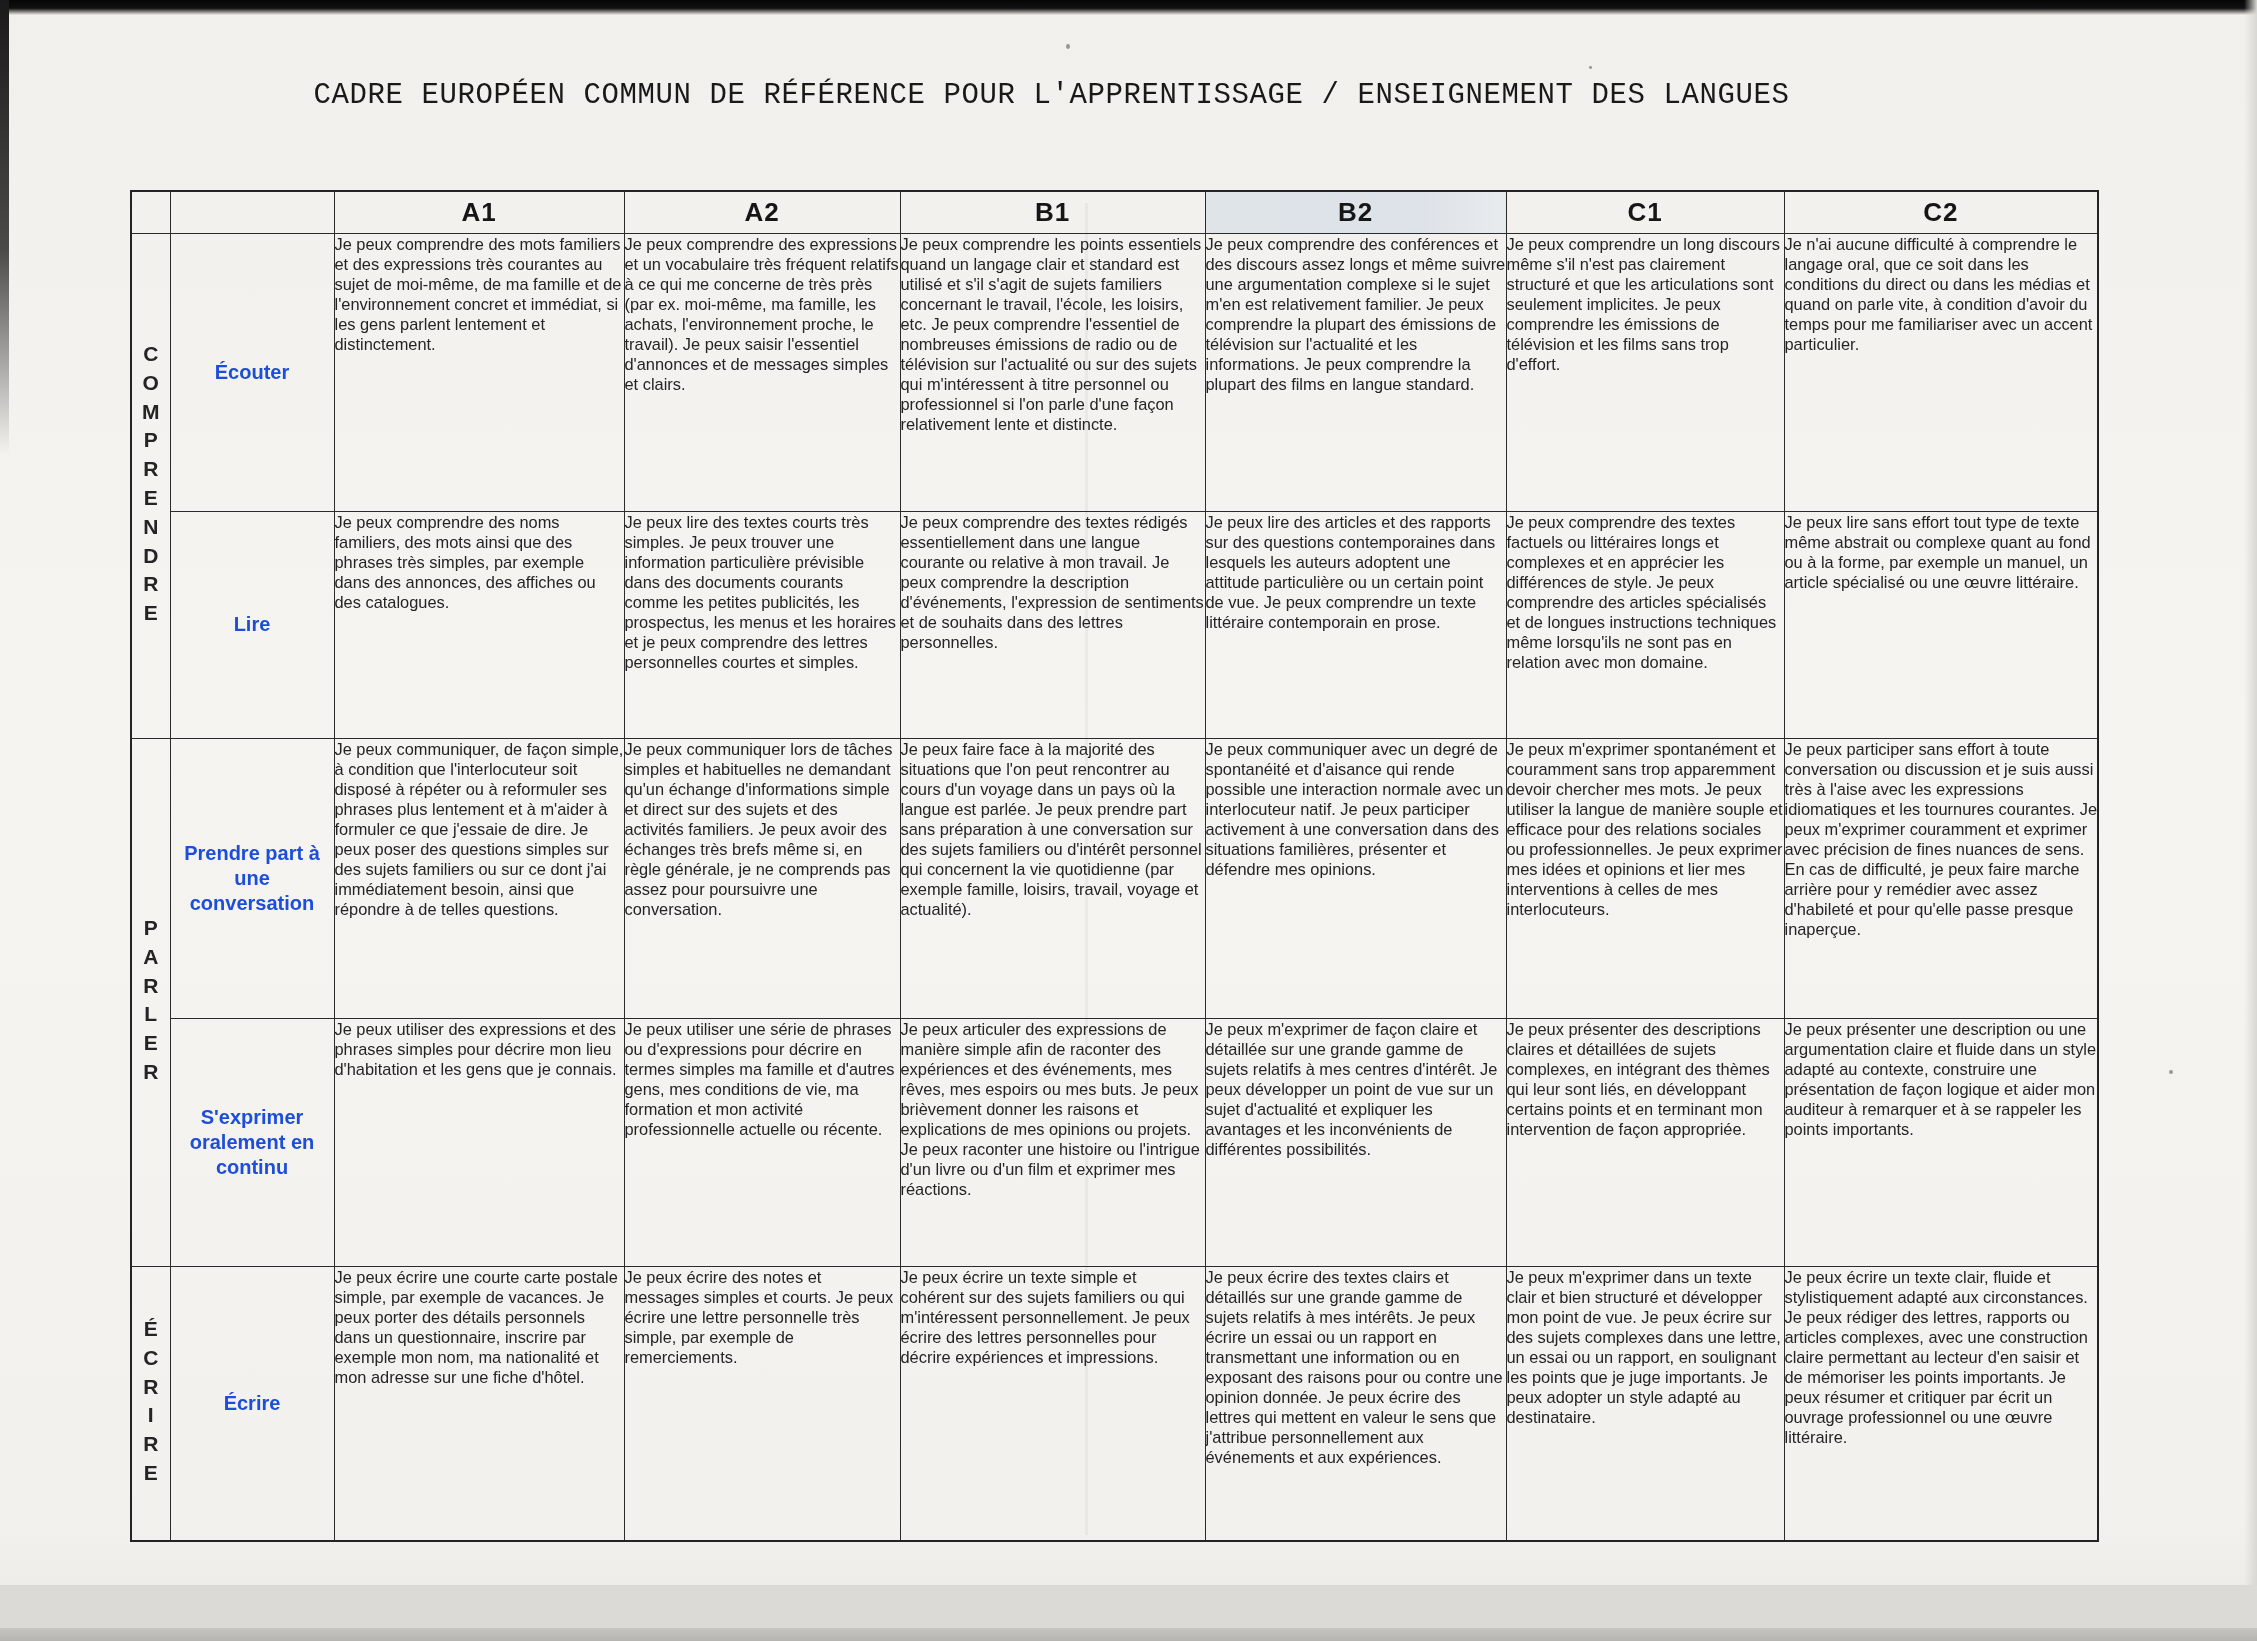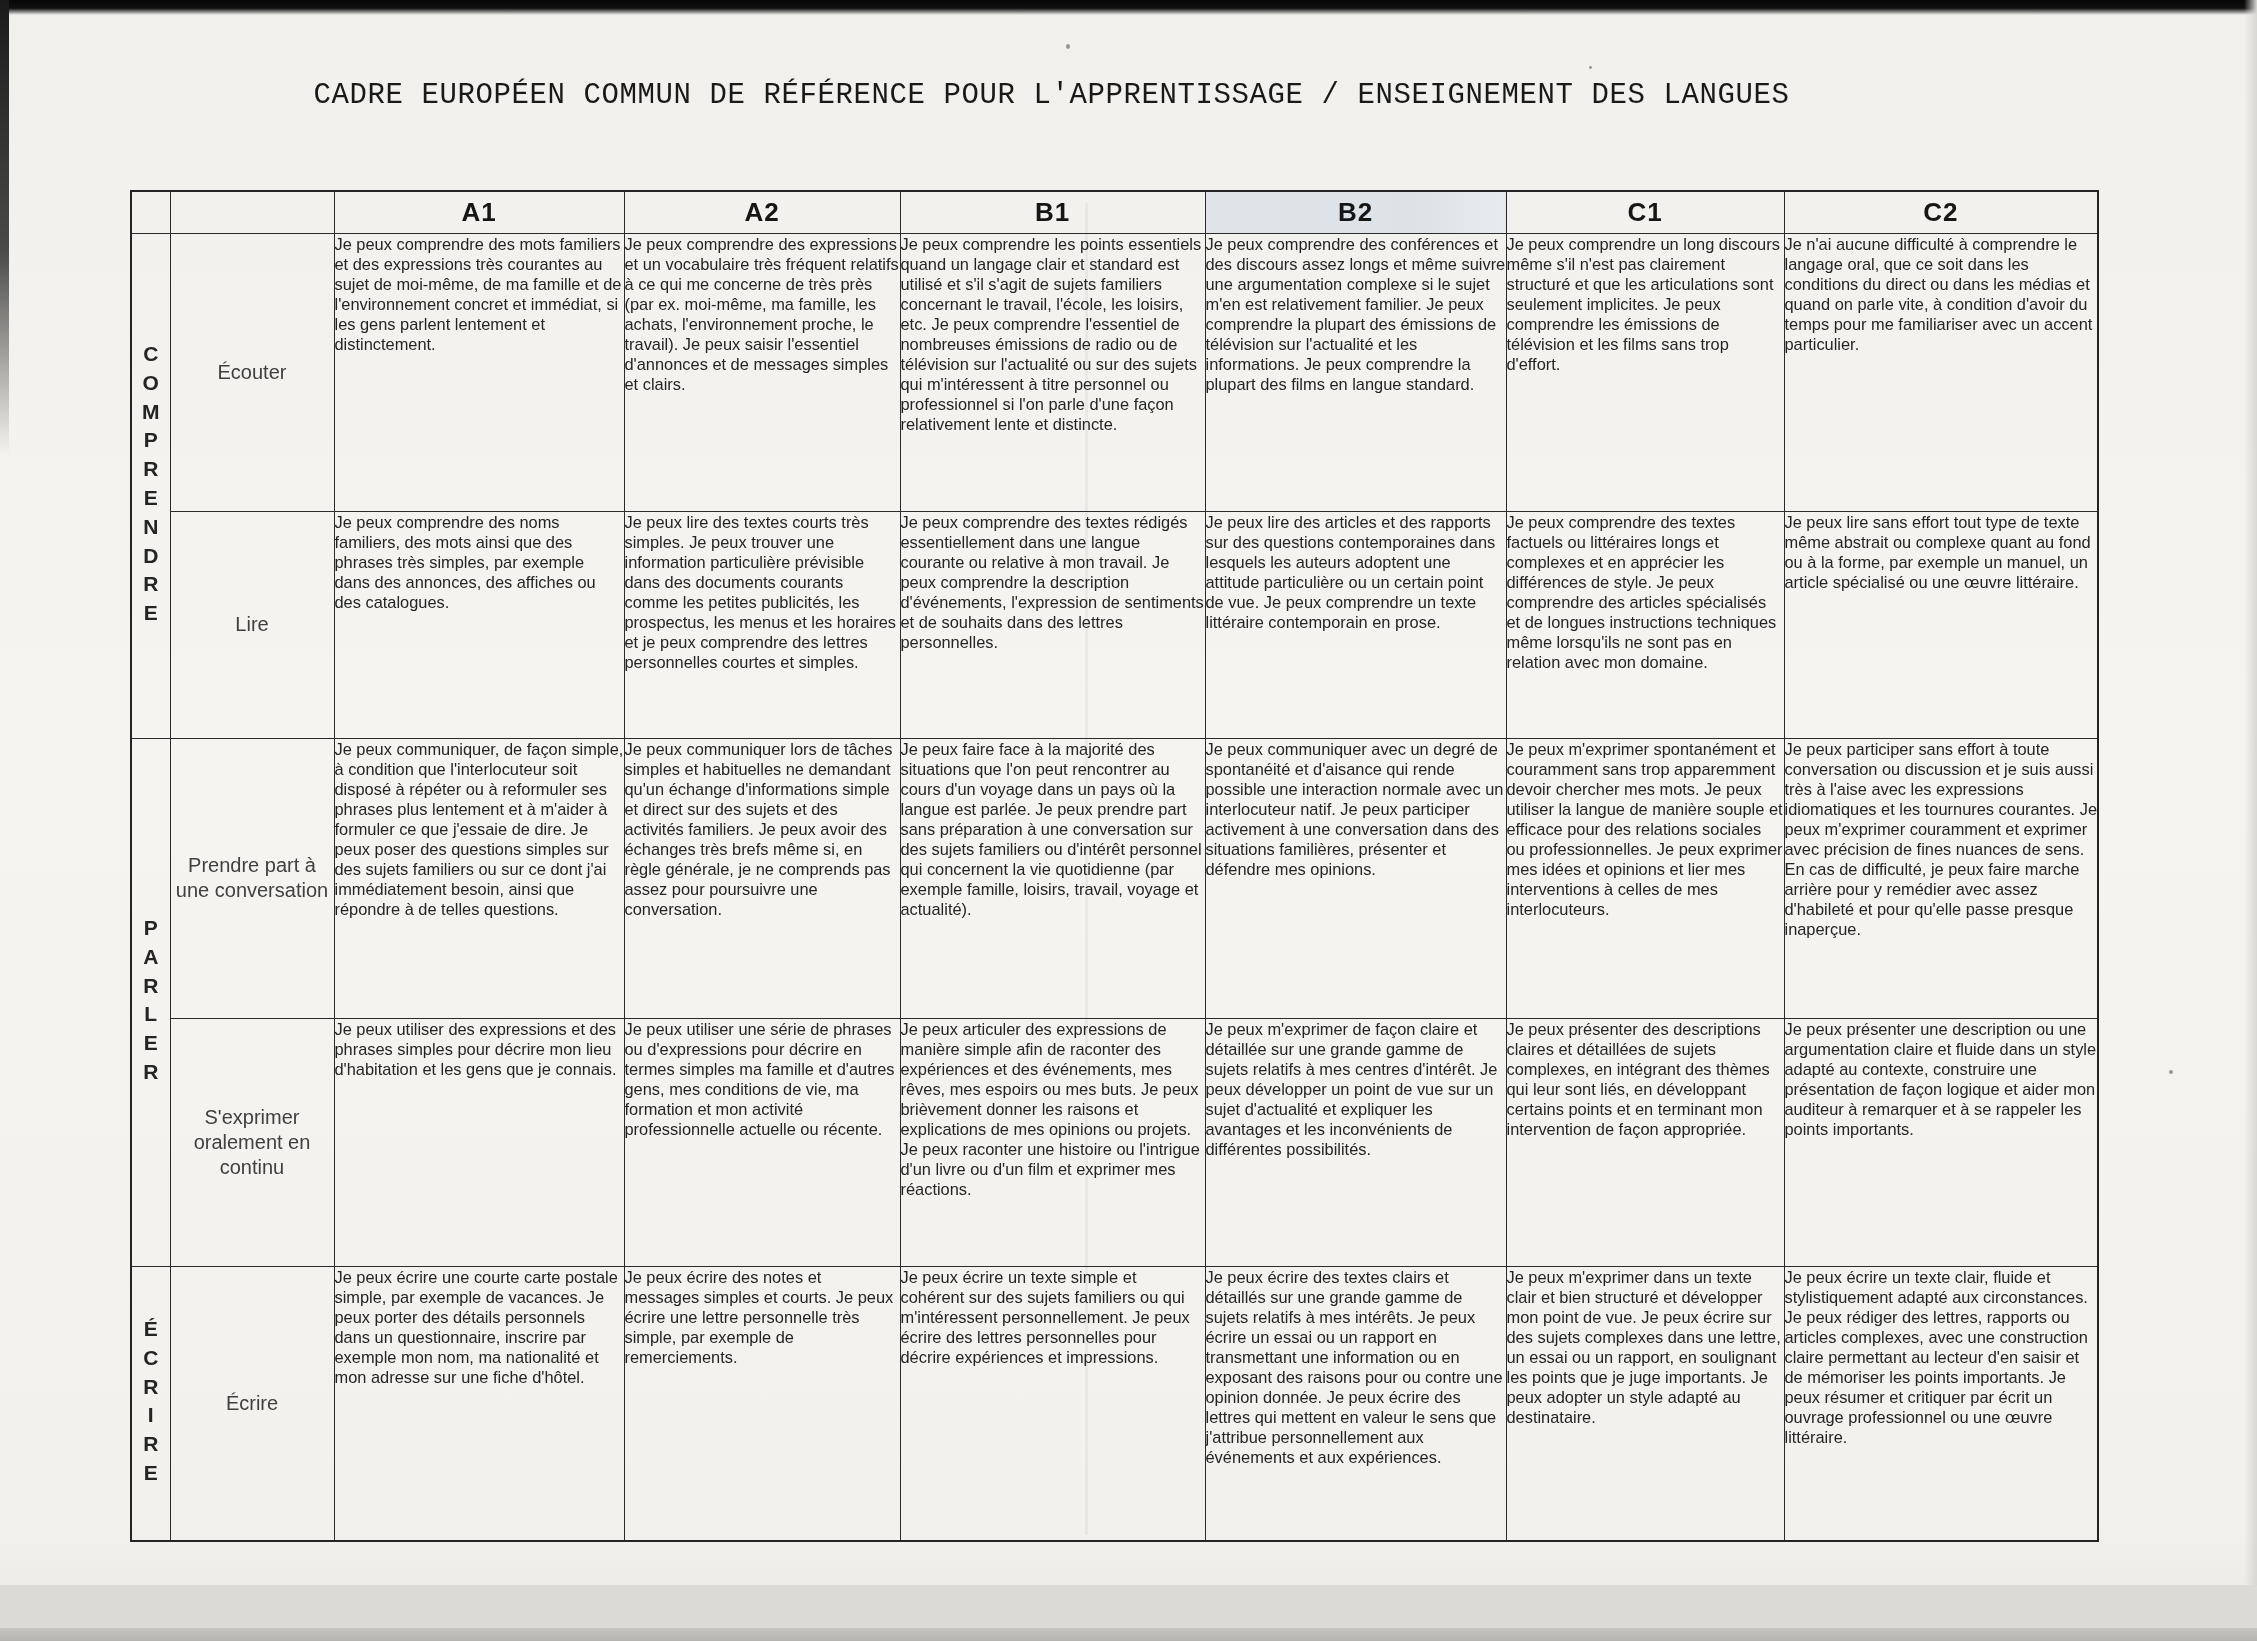--- a/index.html
+++ b/index.html
@@ -114,22 +114,22 @@
     font-weight: bold;
     letter-spacing: 5.8px;
     color: #242424;
     line-height: 1;
   }
 
   td.activity-cell {
     vertical-align: middle;
     text-align: center;
     font-size: 20px;
-    font-weight: normal;
-    color: #404040;
+    font-weight: bold;
+    color: #1d4ed8;
     padding: 3.9px 9.7px;
     line-height: 1.25;
   }
 
   td.desc-cell {
     vertical-align: top;
     text-align: left;
     font-size: 16.4px;
     line-height: 20px;
     color: #242424;

